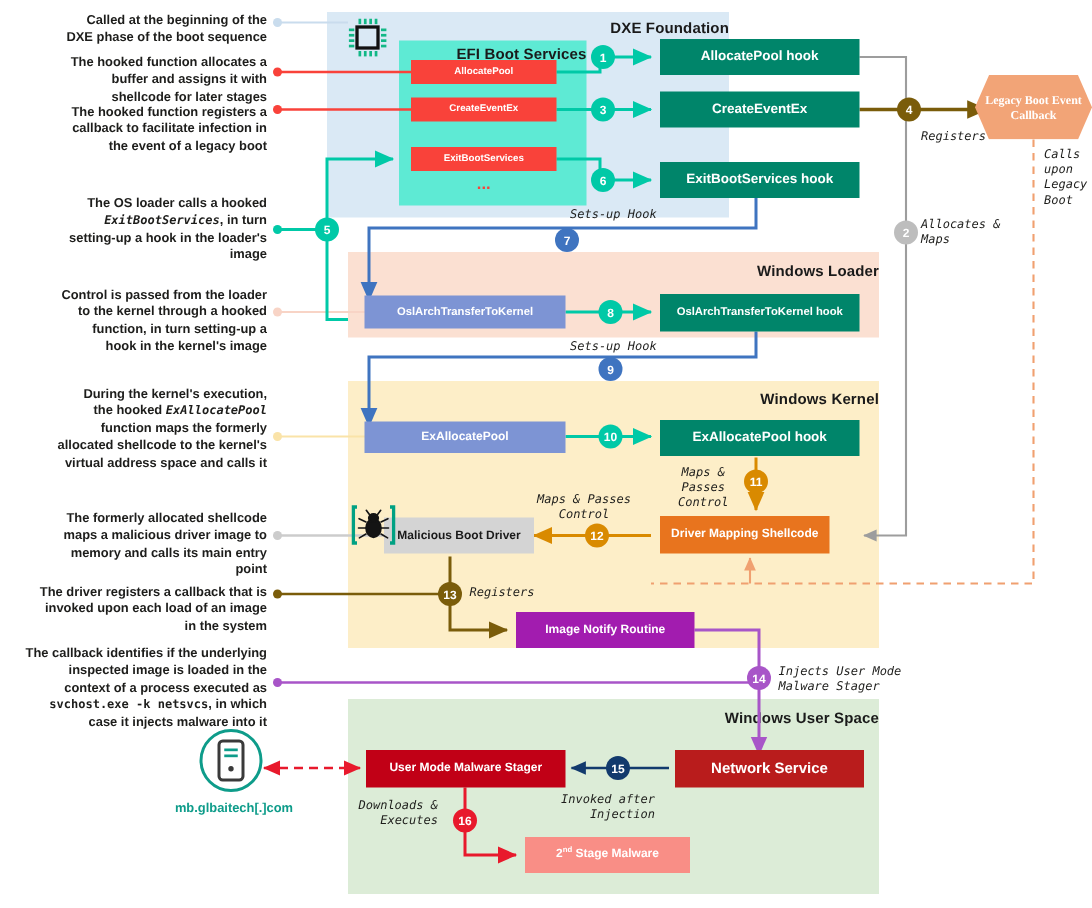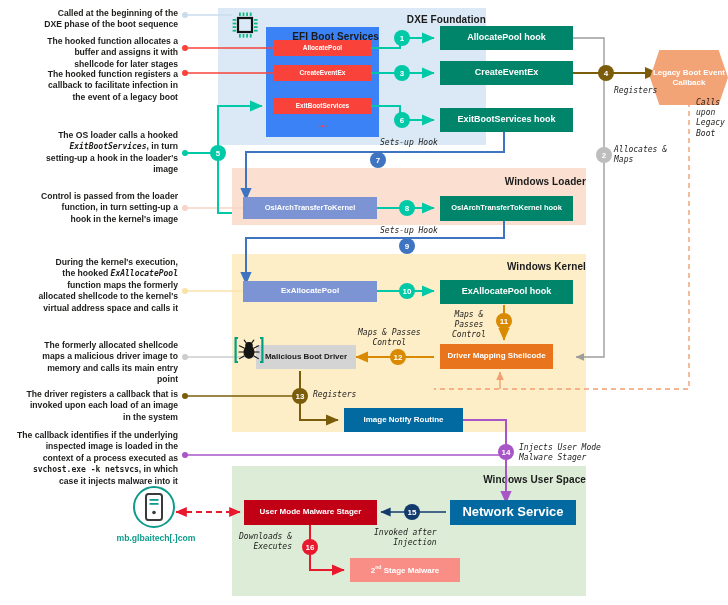--- a/index.html
+++ b/index.html
@@ -14,23 +14,23 @@
              font-size:10px;color:#1a1a1a;letter-spacing:.1px;}
 
   
   .box{position:absolute;box-sizing:border-box;display:flex;align-items:center;
        justify-content:center;text-align:center;font-weight:bold;line-height:1.1;}
   .box-red{background:#f9423a;color:#ffffff;font-size:6.5px;}
   .box-green{background:#00856a;color:#ffffff;font-size:9px;}
   .box-blue{background:#7d94d4;color:#ffffff;font-size:7.5px;}
   .box-orange{background:#e8741e;color:#ffffff;font-size:8px;}
   .box-gray{background:#d4d4d4;color:#1a1a1a;font-size:8px;}
-  .box-pink{background:#0369a1;color:#ffffff;font-size:8px;}
+  .box-pink{background:#a21caf;color:#ffffff;font-size:8px;}
   .box-darkred{background:#c10016;color:#ffffff;font-size:8px;}
-  .box-darkgray{background:#0369a1;color:#ffffff;font-size:13px;}
+  .box-darkgray{background:#b91c1c;color:#ffffff;font-size:10px;}
   .box-salmon{background:#f98e86;color:#ffffff;font-size:8px;}
 
   
   .hexbox{position:absolute;display:flex;align-items:center;justify-content:center;
           text-align:center;color:#ffffff;font-weight:bold;font-size:8px;line-height:1.15;
           background:#f2a477;clip-path:polygon(12% 0,88% 0,100% 50%,88% 100%,12% 100%,0 50%);}
 
   
   .badge{position:absolute;border-radius:50%;display:flex;align-items:center;
          justify-content:center;color:#ffffff;font-weight:bold;font-size:8px;
@@ -61,21 +61,21 @@
 </style>
 </head>
 <body>
 
 <div id="root">
 
   <div class="section" style="left:218px;top:8px;width:268px;height:137px;background:#dae9f5;">
     <div class="sec-title" style="top:6px;left:60px;width:208px;">DXE Foundation</div>
   </div>
 
-  <div class="section" style="left:266px;top:27px;width:113px;height:110px;background:#3b82f6;">
+  <div class="section" style="left:266px;top:27px;width:125px;height:110px;background:#5eead4;">
     <div class="sec-title" style="top:4px;">EFI Boot Services</div>
   </div>
 
   <div class="section" style="left:232px;top:168px;width:354px;height:57px;background:#fbe0d2;padding-left:28px;">
     <div class="sec-title" style="top:8px;">Windows Loader</div>
   </div>
 
   <div class="section" style="left:232px;top:254px;width:354px;height:178px;background:#fdeec8;">
     <div class="sec-title" style="top:7px;">Windows Kernel</div>
   </div>
@@ -198,20 +198,21 @@
 
   <div class="ann" style="left:14px;top:130px;width:164px;">
     <div>The OS loader calls a hooked</div>
     <div><i>ExitBootServices</i><span>, in turn</span></div>
     <div>setting-up a hook in the loader's</div>
     <div>image</div>
   </div>
 
   <div class="ann" style="left:14px;top:191px;width:164px;">
     <div>Control is passed from the loader</div>
+    <div>to the kernel through a hooked</div>
     <div>function, in turn setting-up a</div>
     <div>hook in the kernel's image</div>
   </div>
 
   <div class="ann" style="left:8px;top:257px;width:170px;">
     <div>During the kernel's execution,</div>
     <div><span>the hooked </span><i>ExAllocatePool</i></div>
     <div>function maps the formerly</div>
     <div>allocated shellcode to the kernel's</div>
     <div>virtual address space and calls it</div>
@@ -264,21 +265,21 @@
 
   <div class="box box-red" style="left:274px;top:40px;width:97px;height:16px;">AllocatePool</div>
   <div class="box box-red" style="left:274px;top:65px;width:97px;height:16px;">CreateEventEx</div>
   <div class="box box-red" style="left:274px;top:98px;width:97px;height:16px;">ExitBootServices</div>
   <div class="box" style="left:274px;top:116px;width:97px;height:14px;color:#f9423a;font-size:11px;">...</div>
 
   <div class="box box-green" style="left:440px;top:26px;width:133px;height:24px;">AllocatePool hook</div>
   <div class="box box-green" style="left:440px;top:61px;width:133px;height:24px;">CreateEventEx</div>
   <div class="box box-green" style="left:440px;top:108px;width:133px;height:24px;">ExitBootServices hook</div>
 
-  <div class="hexbox" style="left:650px;top:50px;width:78px;height:55px;">Legacy Boot Event Callback</div>
+  <div class="hexbox" style="left:650px;top:50px;width:78px;height:43px;font-family:Liberation Serif, serif;">Legacy Boot Event Callback</div>
 
   <div class="box box-blue" style="left:243px;top:197px;width:134px;height:22px;">OslArchTransferToKernel</div>
   <div class="box box-green" style="left:440px;top:196px;width:133px;height:25px;font-size:7.5px;">OslArchTransferToKernel hook</div>
 
   <div class="box box-blue" style="left:243px;top:281px;width:134px;height:21px;font-size:8px;">ExAllocatePool</div>
   <div class="box box-green" style="left:440px;top:280px;width:133px;height:24px;">ExAllocatePool hook</div>
 
   <div class="box box-gray" style="left:256px;top:345px;width:100px;height:24px;">Malicious Boot Driver</div>
   <div class="box box-orange" style="left:440px;top:344px;width:113px;height:25px;">Driver Mapping Shellcode</div>
 

